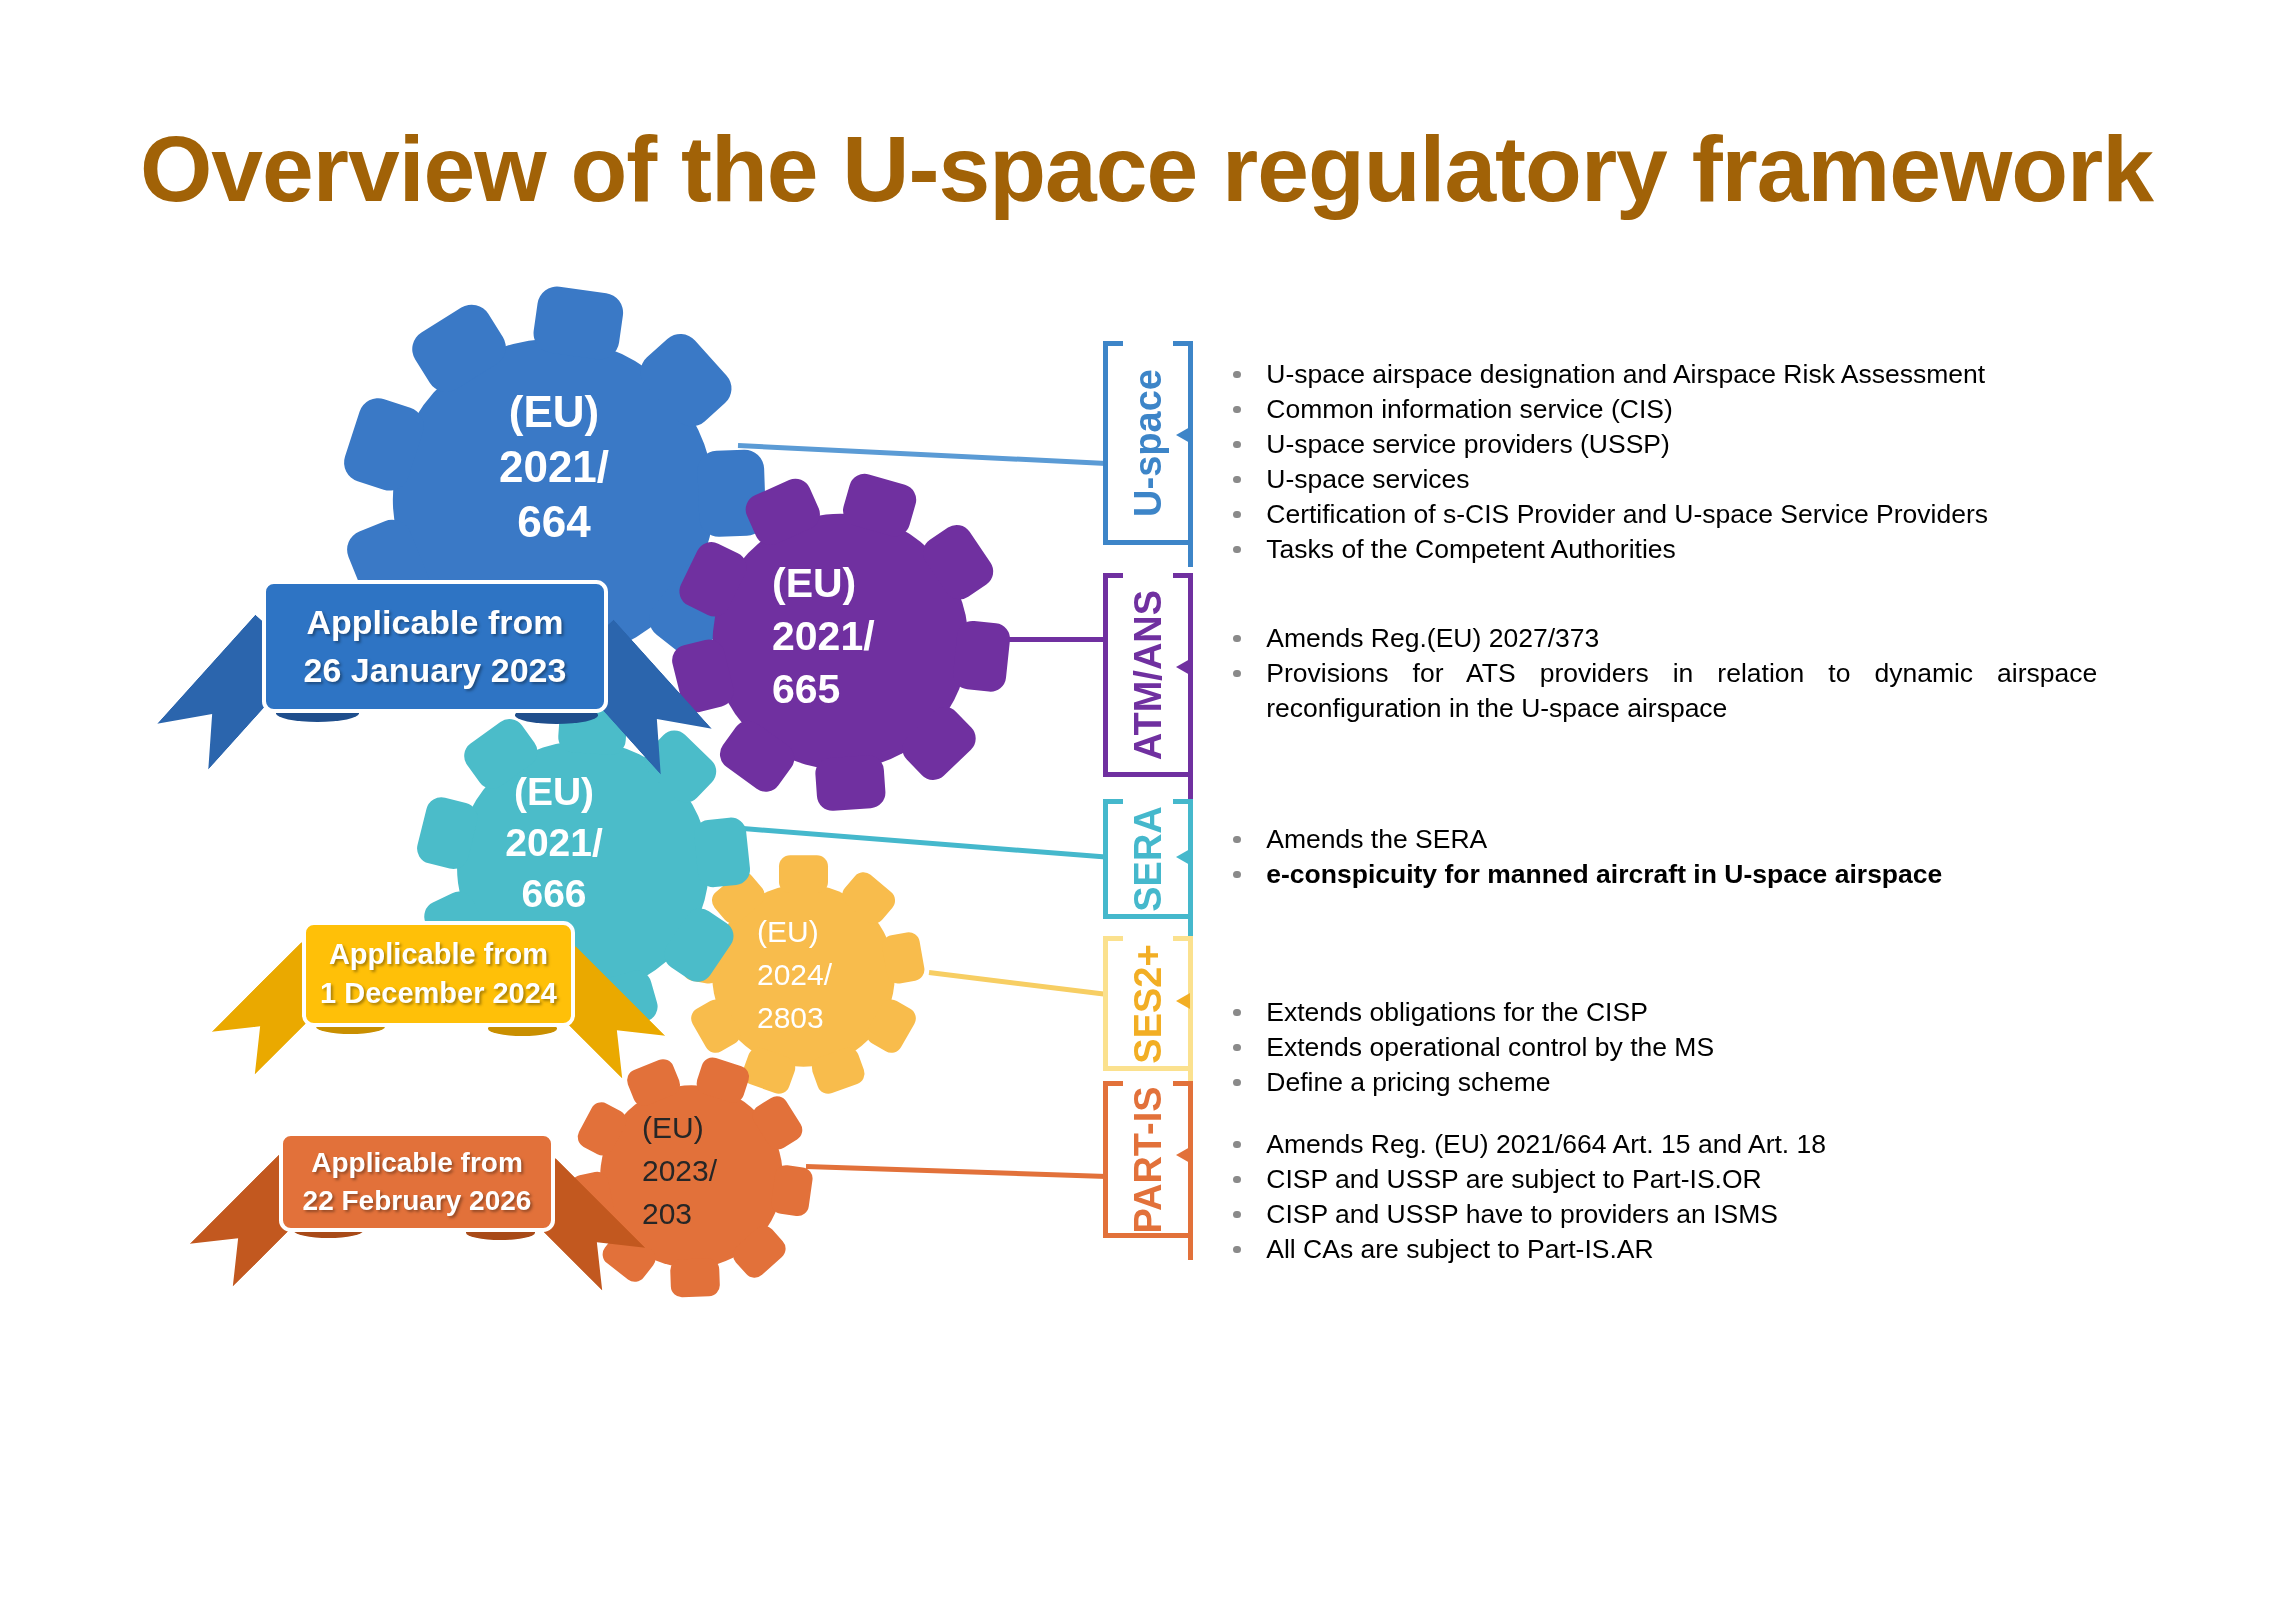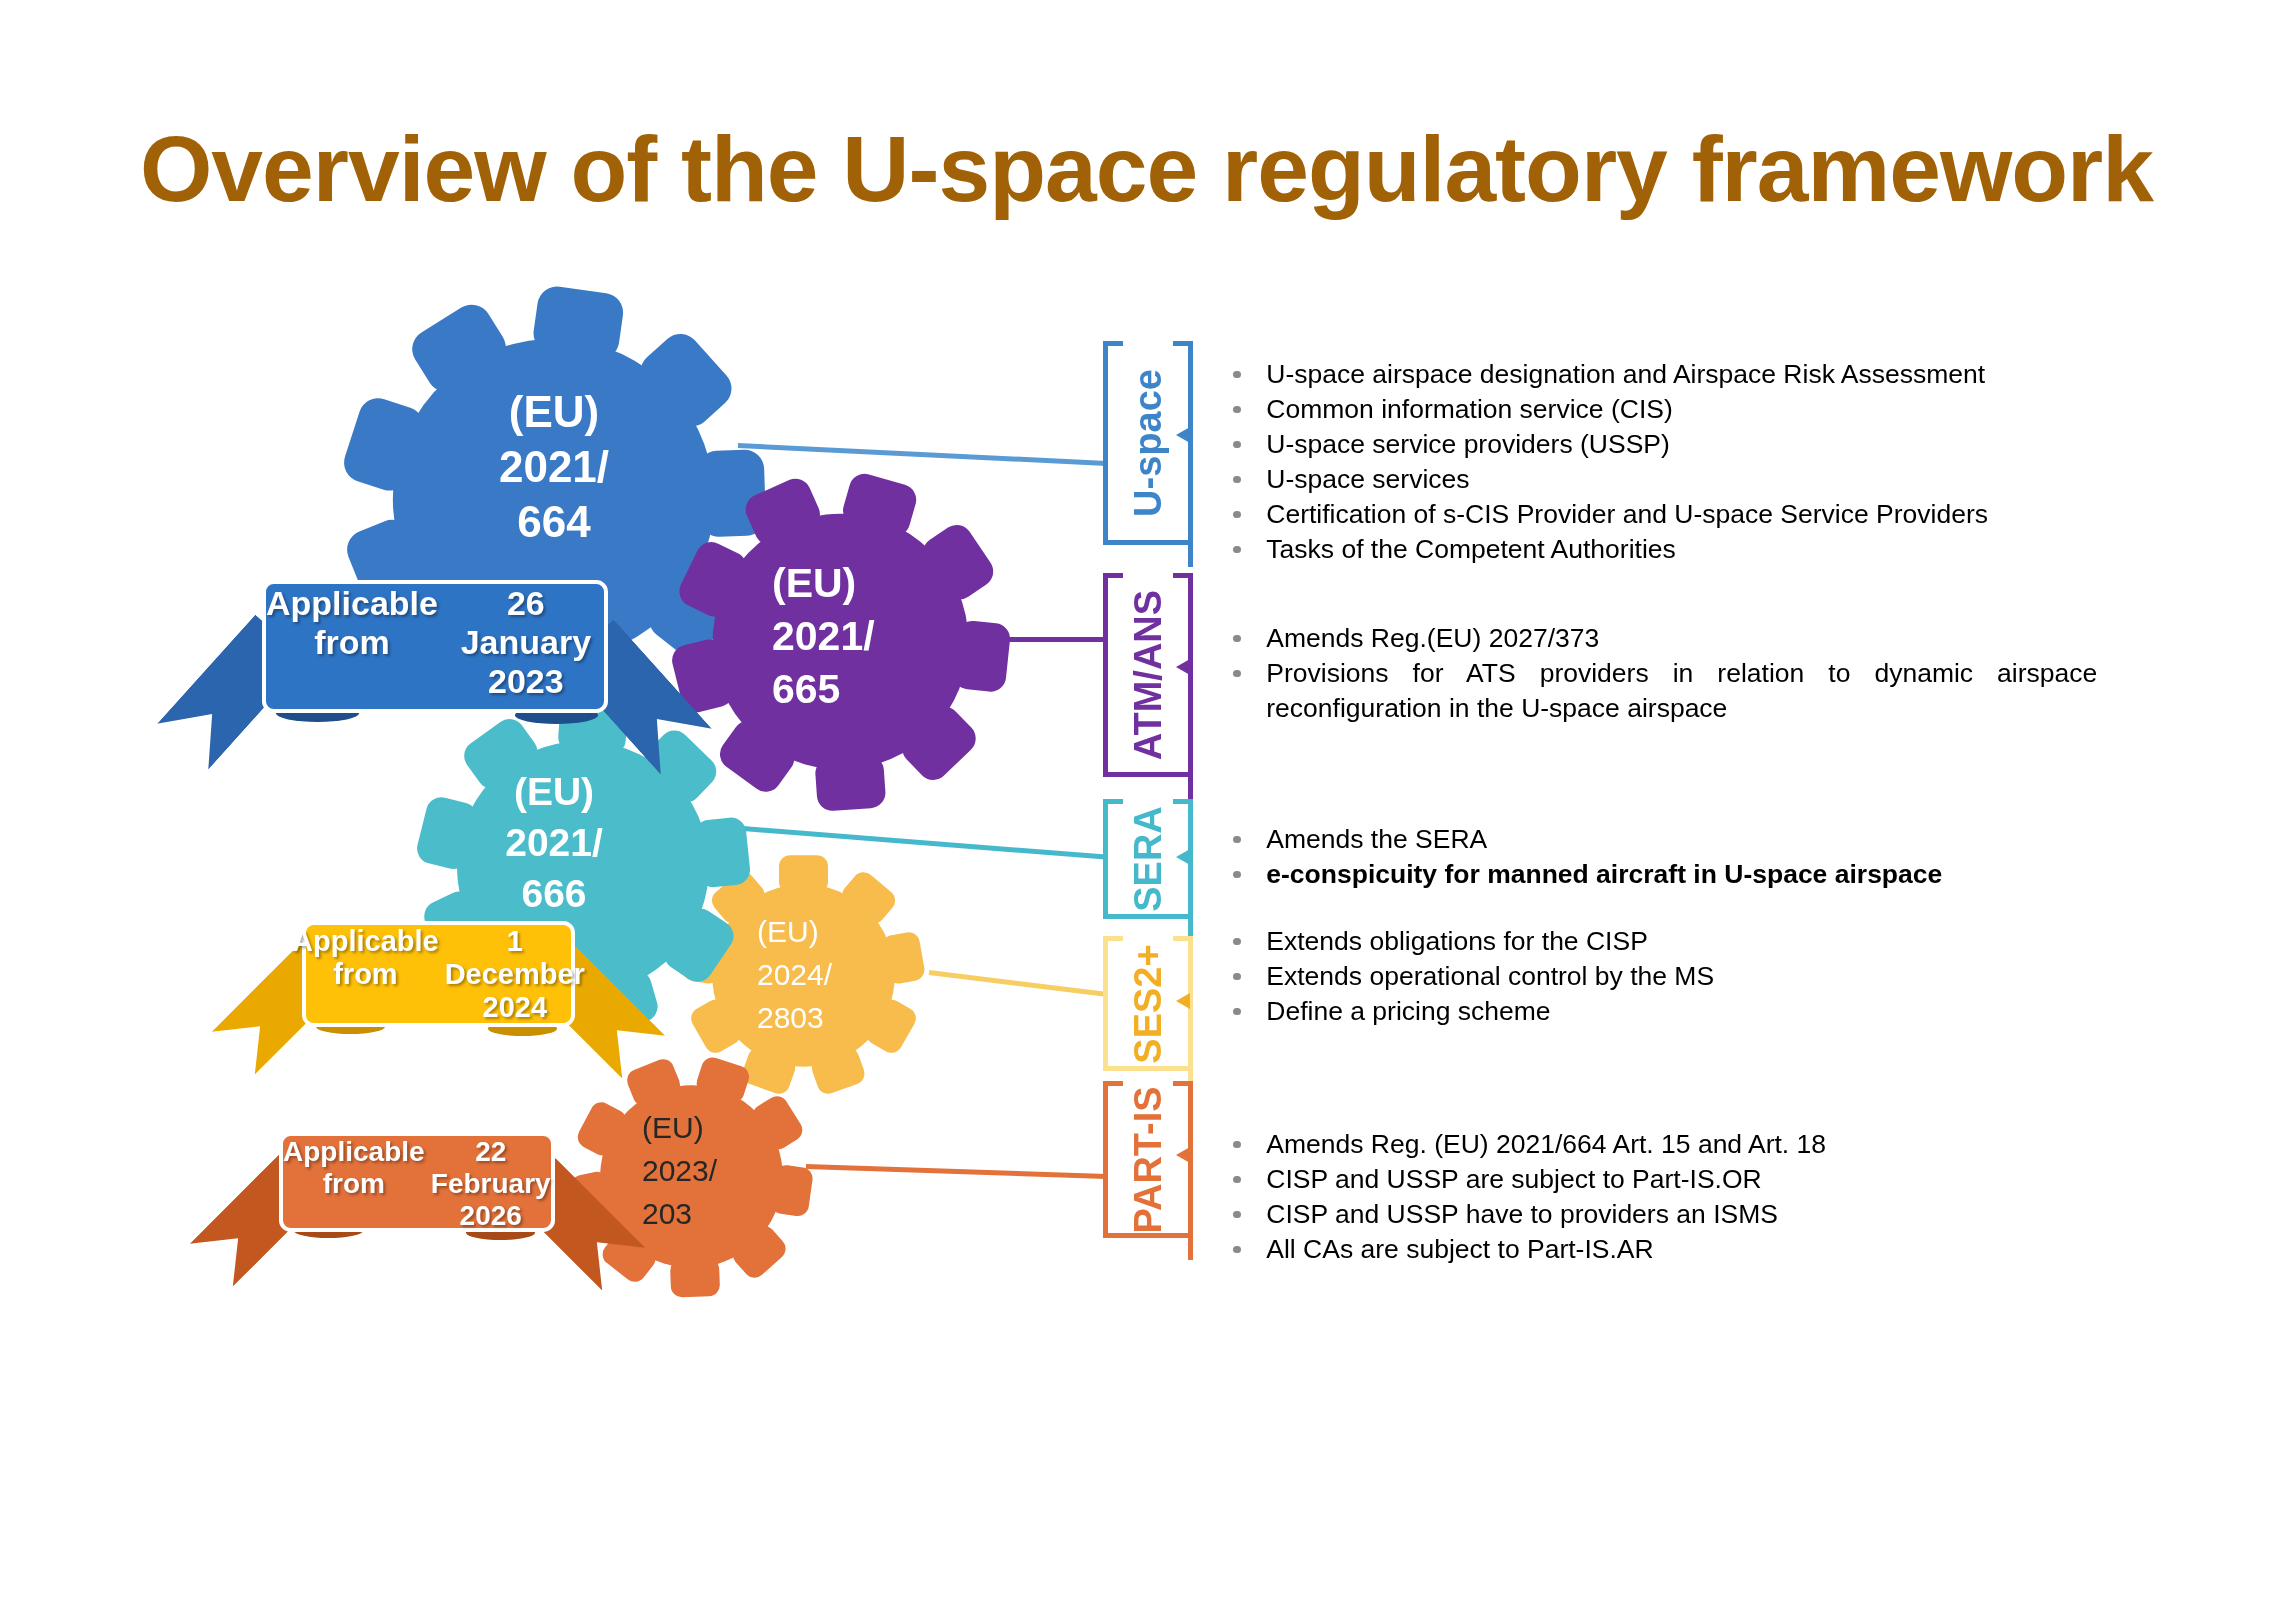--- a/index.html
+++ b/index.html
@@ -16,21 +16,21 @@
   .gear-text div{white-space:nowrap;}
 
   
   .connector{position:absolute;height:4.9px;transform-origin:0 50%;z-index:1;}
 
   
   .ribbon-tail{position:absolute;z-index:7;}
   .ribbon-fold{position:absolute;border-radius:50%;z-index:7;}
   .ribbon-box{position:absolute;z-index:8;border:4.9px solid #ffffff;border-radius:11.8px;
               box-sizing:border-box;text-align:center;color:#ffffff;font-weight:700;
-              text-shadow:2px 2px 2.9px rgba(0,0,0,0.35);display:flex;flex-direction:row;
+              text-shadow:2px 2px 2.9px rgba(0,0,0,0.35);display:flex;flex-direction:column;
               justify-content:center;gap:9.8px;}
 
   
   .bracket{position:absolute;left:1103px;width:90px;z-index:9;}
   .bracket i{position:absolute;display:block;background:currentColor;}
   .bracket .bl{left:0;top:0;bottom:0;width:4.9px;}
   .bracket .br{right:0;top:0;height:calc(100% + 21.6px);width:4.9px;}
   .bracket .tcl{left:0;top:0;width:19.6px;height:4.9px;}
   .bracket .tcr{right:0;top:0;width:19.6px;height:4.9px;}
   .bracket .bb{left:0;right:0;bottom:0;height:4.9px;}
@@ -247,21 +247,21 @@
     <div class="row">
         <span class="dot"></span>
         <span>Amends the SERA</span>
       </div>
     <div class="row">
         <span class="dot"></span>
         <span class="emph">e-conspicuity for manned aircraft in U-space airspace</span>
       </div>
   </div>
 
-  <div class="bullets" style="top:924px;">
+  <div class="bullets" style="top:995px;">
     <div class="row">
         <span class="dot"></span>
         <span>Extends obligations for the CISP</span>
       </div>
     <div class="row">
         <span class="dot"></span>
         <span>Extends operational control by the MS</span>
       </div>
     <div class="row">
         <span class="dot"></span>

